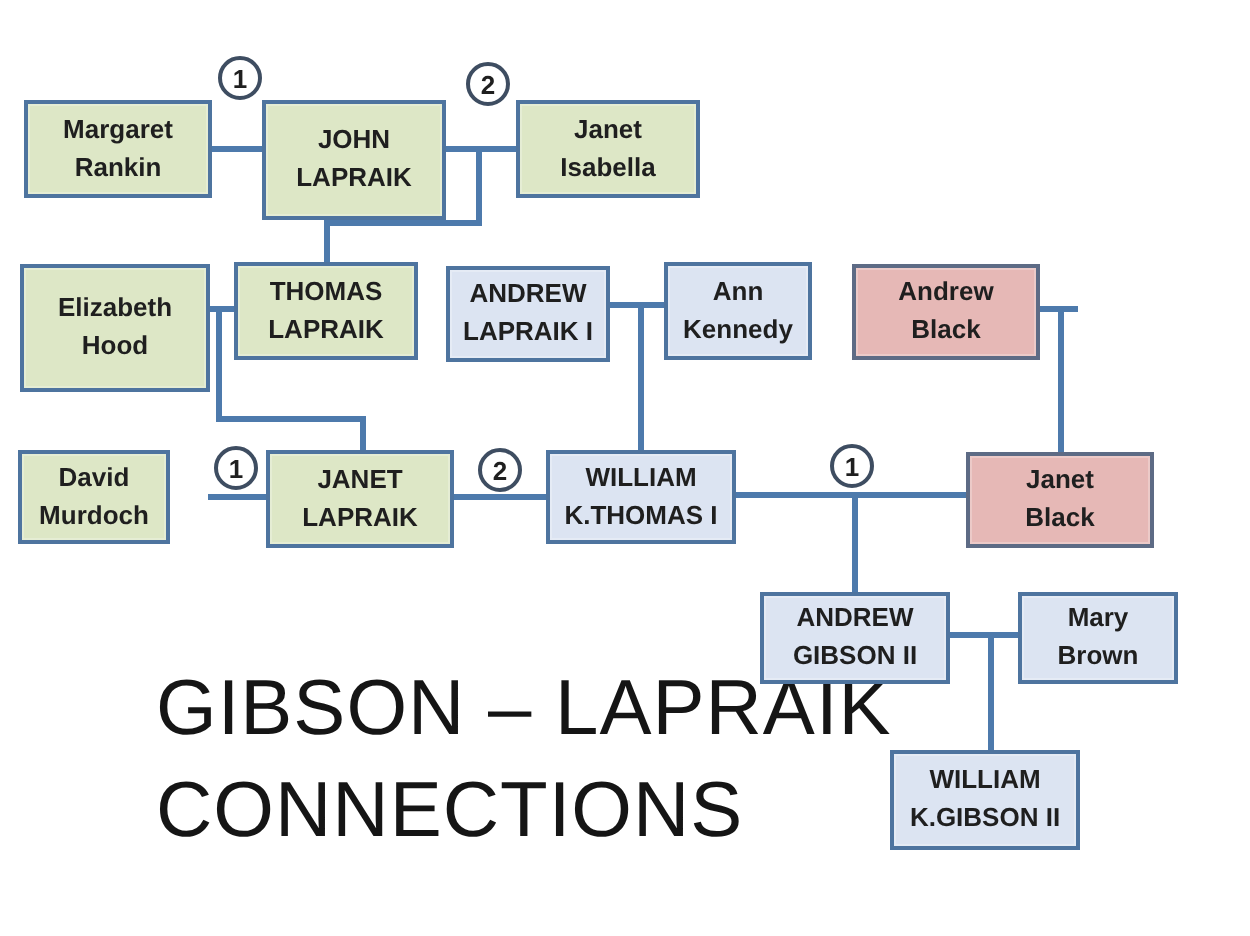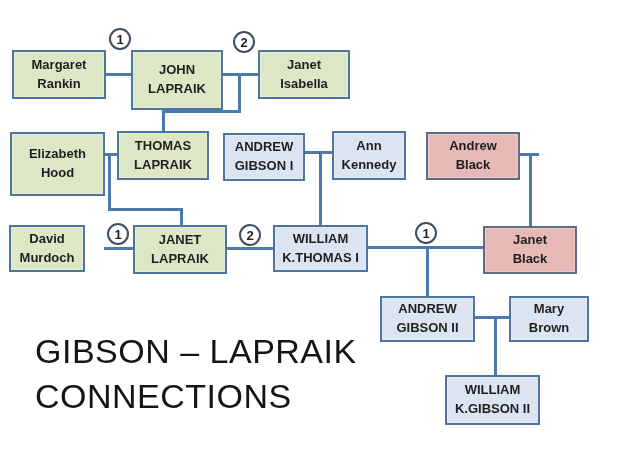--- a/index.html
+++ b/index.html
@@ -21,22 +21,22 @@
   .box.pink {background:var(--pink-fill,#e6b8b6); border-color:var(--pink-border,#5d6b85);}
   .hline{position:absolute;height:3px;background:var(--line,#4d7aac);}
   .vline{position:absolute;width:3px;background:var(--line,#4d7aac);}
   .badge{
     position:absolute;box-sizing:border-box;width:22px;height:22px;border-radius:50%;
     background:#fff;border:2px solid var(--badge-border,#3e4d61);
     display:flex;align-items:center;justify-content:center;
     font-size:13px;font-weight:bold;color:var(--text,#1f1f1f);z-index:3;
   }
   .title{
-    position:absolute;font-size:34px;line-height:1.32;letter-spacing:.5px;
-    color:var(--title,#151515);white-space:nowrap;
+    position:absolute;font-size:39px;line-height:1.32;letter-spacing:.5px;
+    color:var(--title,#151515);white-space:nowrap;margin-left:43px;
   }
   .box{z-index:2;}
 </style>
 </head>
 <body>
 
 <div class="stage">
 
   <div class="hline" style="left:105px;top:73px;width:27px"></div>
   <div class="hline" style="left:222px;top:73px;width:36px"></div>
@@ -81,21 +81,21 @@
   <div class="box green" style="left:10px;top:132px;width:95px;height:64px">
     <div>Elizabeth</div>
     <div>Hood</div>
   </div>
   <div class="box green" style="left:117px;top:131px;width:92px;height:49px">
     <div>THOMAS</div>
     <div>LAPRAIK</div>
   </div>
   <div class="box blue" style="left:223px;top:133px;width:82px;height:48px">
     <div>ANDREW</div>
-    <div>GIBSON I</div>
+    <div>LAPRAIK I</div>
   </div>
   <div class="box blue" style="left:332px;top:131px;width:74px;height:49px">
     <div>Ann</div>
     <div>Kennedy</div>
   </div>
   <div class="box pink" style="left:426px;top:132px;width:94px;height:48px">
     <div>Andrew</div>
     <div>Black</div>
   </div>
 

